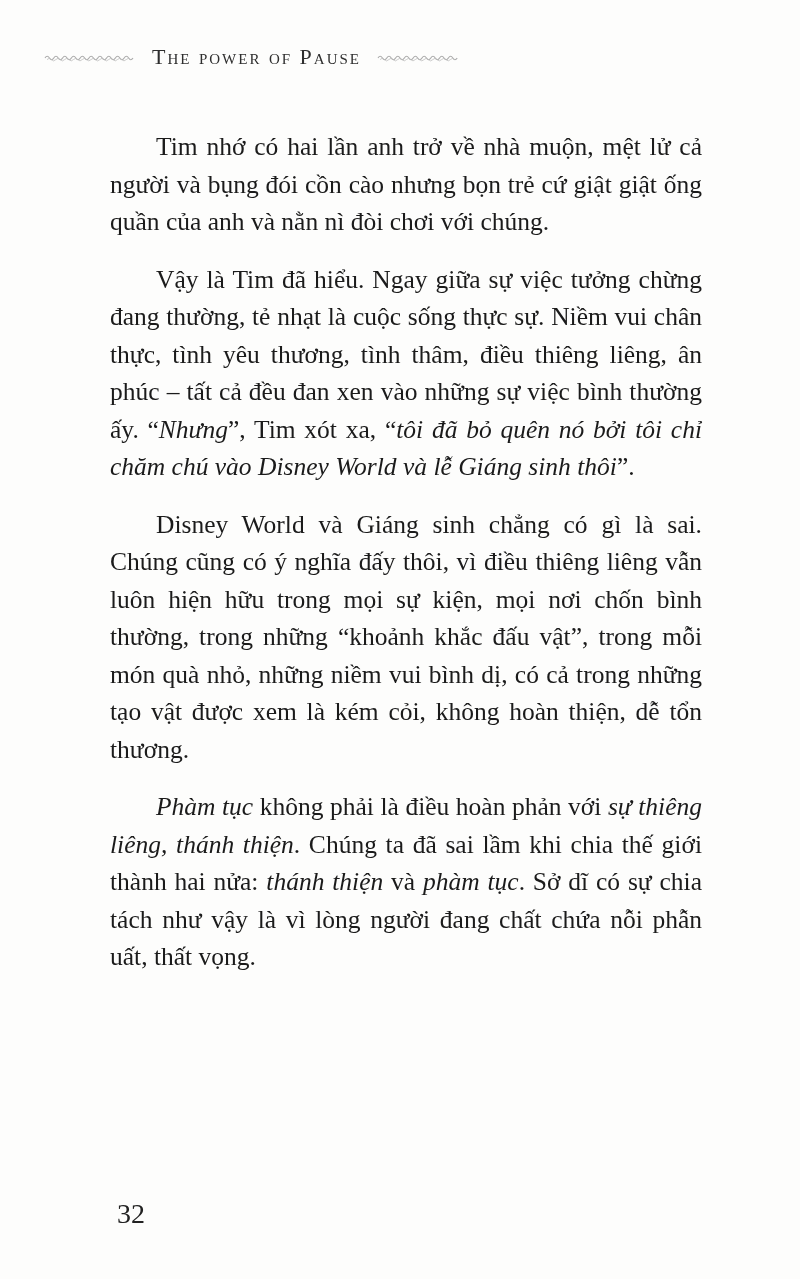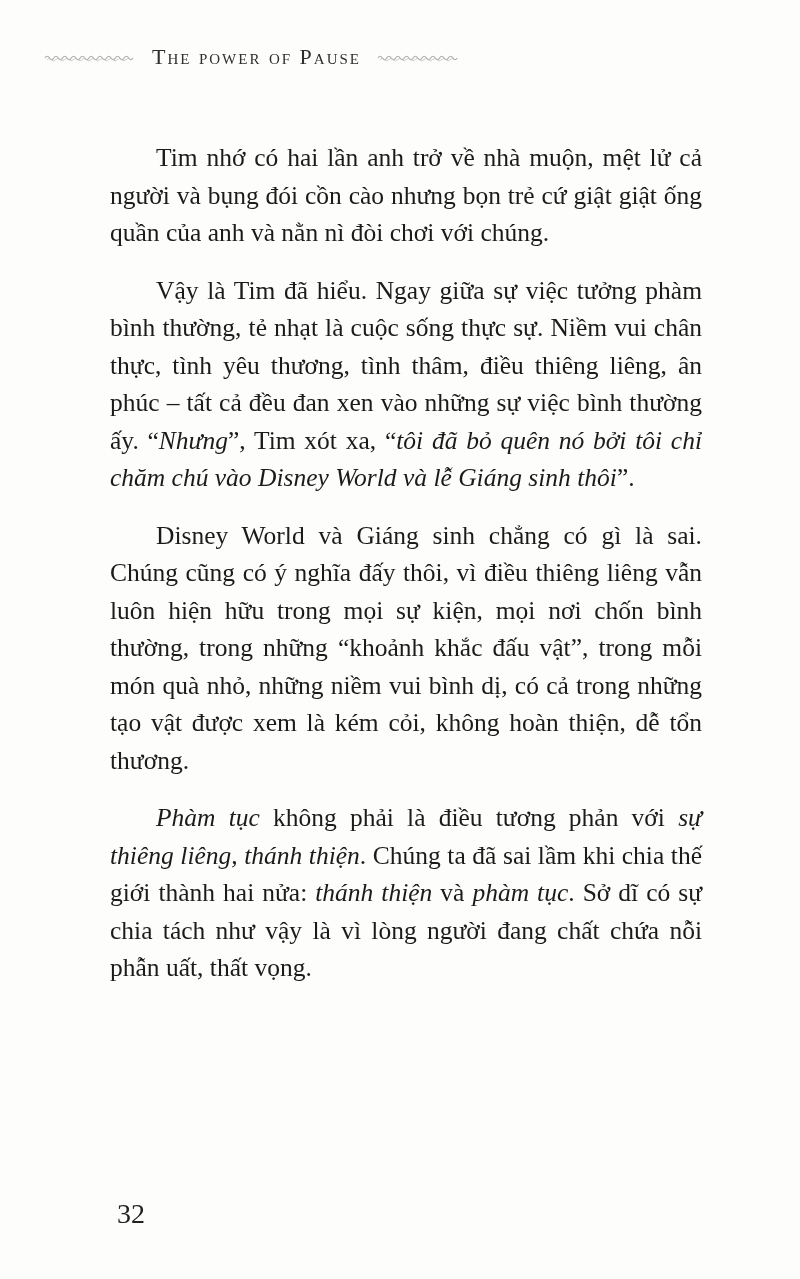--- a/index.html
+++ b/index.html
@@ -46,21 +46,21 @@
     position: absolute;
     top: 124px;
     left: 110px;
     width: 592px;
     font-size: 25.5px;
     line-height: 37.5px;
     text-align: justify;
     color: #1b1b1b;
   }
   .body-text p {
-    margin: 15px 0 20px 0;
+    margin: 4px 0 20px 0;
     text-indent: 46px;
   }
   .body-text em {
     font-style: italic;
   }
   
   .page-number {
     position: absolute;
     left: 117px;
     top: 1198px;
@@ -82,20 +82,20 @@
     <div class="running-title">The power of Pause</div>
 
     <svg class="squiggle" width="84" height="10" viewBox="0 0 84 10">
       <path d="M1,6 q2.2,-3.5 4.4,0 t4.4,0 t4.4,0 t4.4,0 t4.4,0 t4.4,0 t4.4,0 t4.4,0 t4.4,0 t4.4,0 t4.4,0 t4.4,0 t4.4,0 t4.4,0 t4.4,0 t4.4,0 t4.4,0 t4.4,0" fill="none" stroke="#8f8f8f" stroke-width="1.1"></path>
       <path d="M3,7.6 q2.2,-2.6 4.4,0 t4.4,0 t4.4,0 t4.4,0 t4.4,0 t4.4,0 t4.4,0 t4.4,0 t4.4,0 t4.4,0 t4.4,0 t4.4,0 t4.4,0 t4.4,0 t4.4,0 t4.4,0 t4.4,0" fill="none" stroke="#a8a8a8" stroke-width="0.8"></path>
     </svg>
   </header>
 
   <main class="body-text" id="body-text">
       <p><span>Tim nhớ có hai lần anh trở về nhà muộn, mệt lử cả người và bụng đói cồn cào nhưng bọn trẻ cứ giật giật ống quần của anh và nằn nì đòi chơi với chúng.</span></p>
-      <p><span>Vậy là Tim đã hiểu. Ngay giữa sự việc tưởng phàm bình thường, tẻ nhạt là cuộc sống thực sự. Niềm vui chân thực, tình yêu thương, tình thâm, điều thiêng liêng, ân phúc – tất cả đều đan xen vào những sự việc bình thường ấy. “</span><em>Nhưng</em><span>”, Tim xót xa, “</span><em>tôi đã bỏ quên nó bởi tôi chỉ chăm chú vào Disney World và lễ Giáng sinh thôi</em><span>”.</span></p>
+      <p><span>Vậy là Tim đã hiểu. Ngay giữa sự việc tưởng chừng đang thường, tẻ nhạt là cuộc sống thực sự. Niềm vui chân thực, tình yêu thương, tình thâm, điều thiêng liêng, ân phúc – tất cả đều đan xen vào những sự việc bình thường ấy. “</span><em>Nhưng</em><span>”, Tim xót xa, “</span><em>tôi đã bỏ quên nó bởi tôi chỉ chăm chú vào Disney World và lễ Giáng sinh thôi</em><span>”.</span></p>
       <p><span>Disney World và Giáng sinh chẳng có gì là sai. Chúng cũng có ý nghĩa đấy thôi, vì điều thiêng liêng vẫn luôn hiện hữu trong mọi sự kiện, mọi nơi chốn bình thường, trong những “khoảnh khắc đấu vật”, trong mỗi món quà nhỏ, những niềm vui bình dị, có cả trong những tạo vật được xem là kém cỏi, không hoàn thiện, dễ tổn thương.</span></p>
-      <p><em>Phàm tục</em><span> không phải là điều tương phản với </span><em>sự thiêng liêng, thánh thiện</em><span>. Chúng ta đã sai lầm khi chia thế giới thành hai nửa: </span><em>thánh thiện</em><span> và </span><em>phàm tục</em><span>. Sở dĩ có sự chia tách như vậy là vì lòng người đang chất chứa nỗi phẫn uất, thất vọng.</span></p>
+      <p><em>Phàm tục</em><span> không phải là điều hoàn phản với </span><em>sự thiêng liêng, thánh thiện</em><span>. Chúng ta đã sai lầm khi chia thế giới thành hai nửa: </span><em>thánh thiện</em><span> và </span><em>phàm tục</em><span>. Sở dĩ có sự chia tách như vậy là vì lòng người đang chất chứa nỗi phẫn uất, thất vọng.</span></p>
     </main>
 
   <div class="page-number">32</div>
 
 </div>
 
 </body></html>

